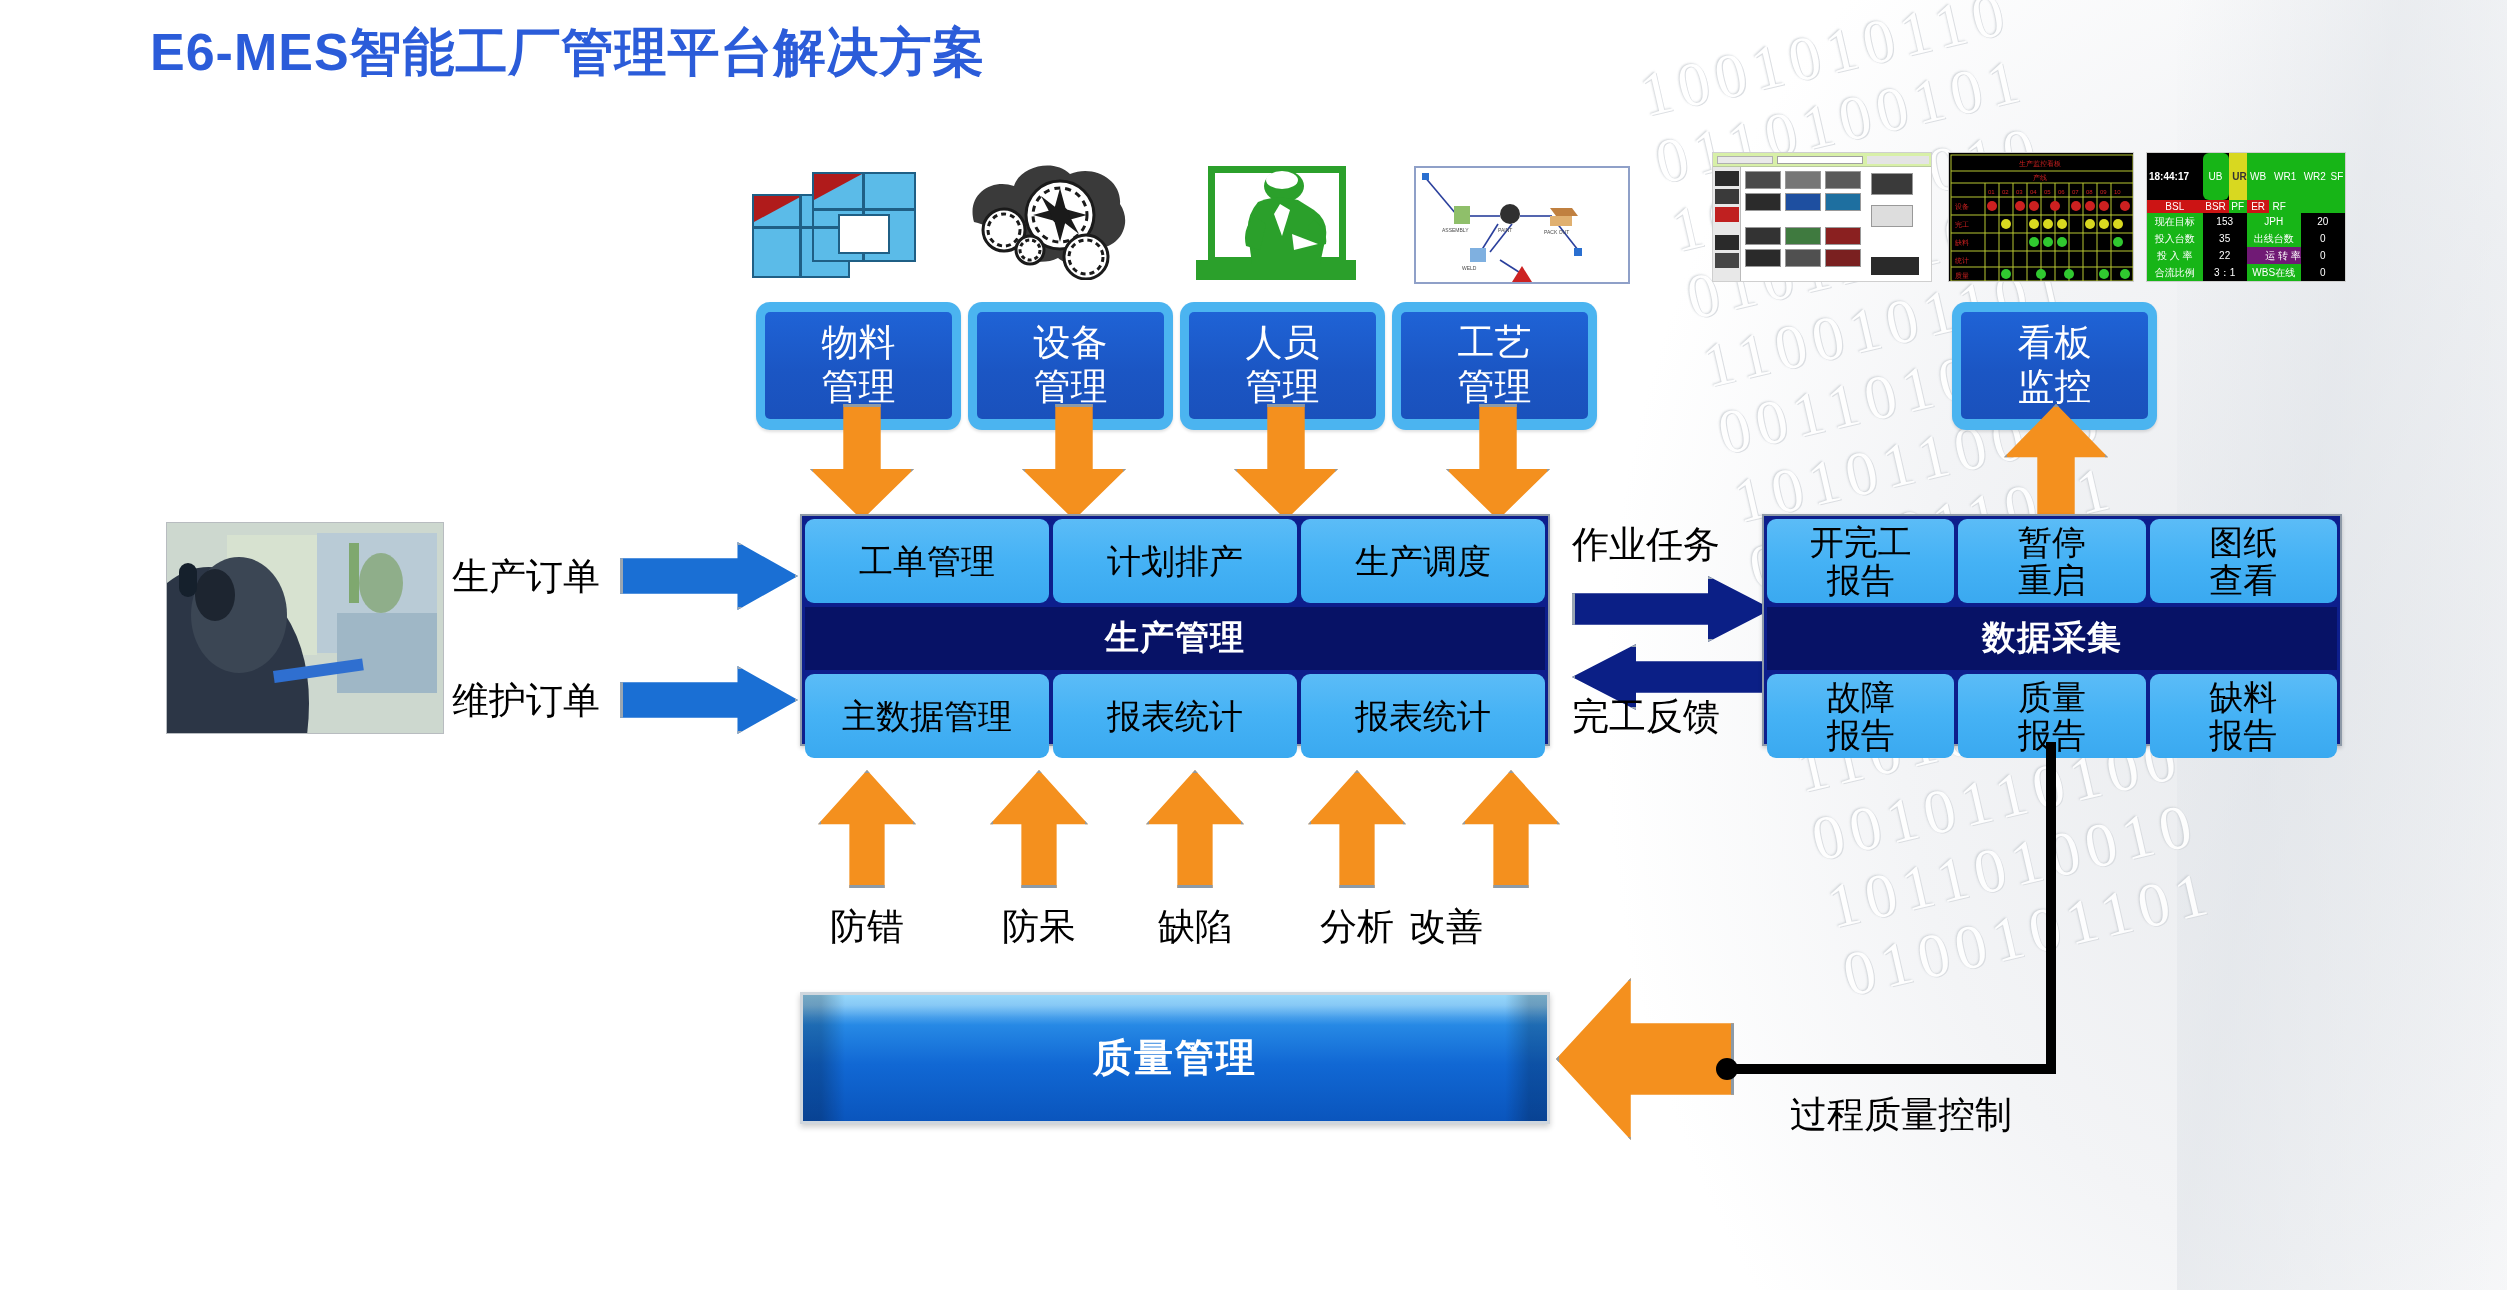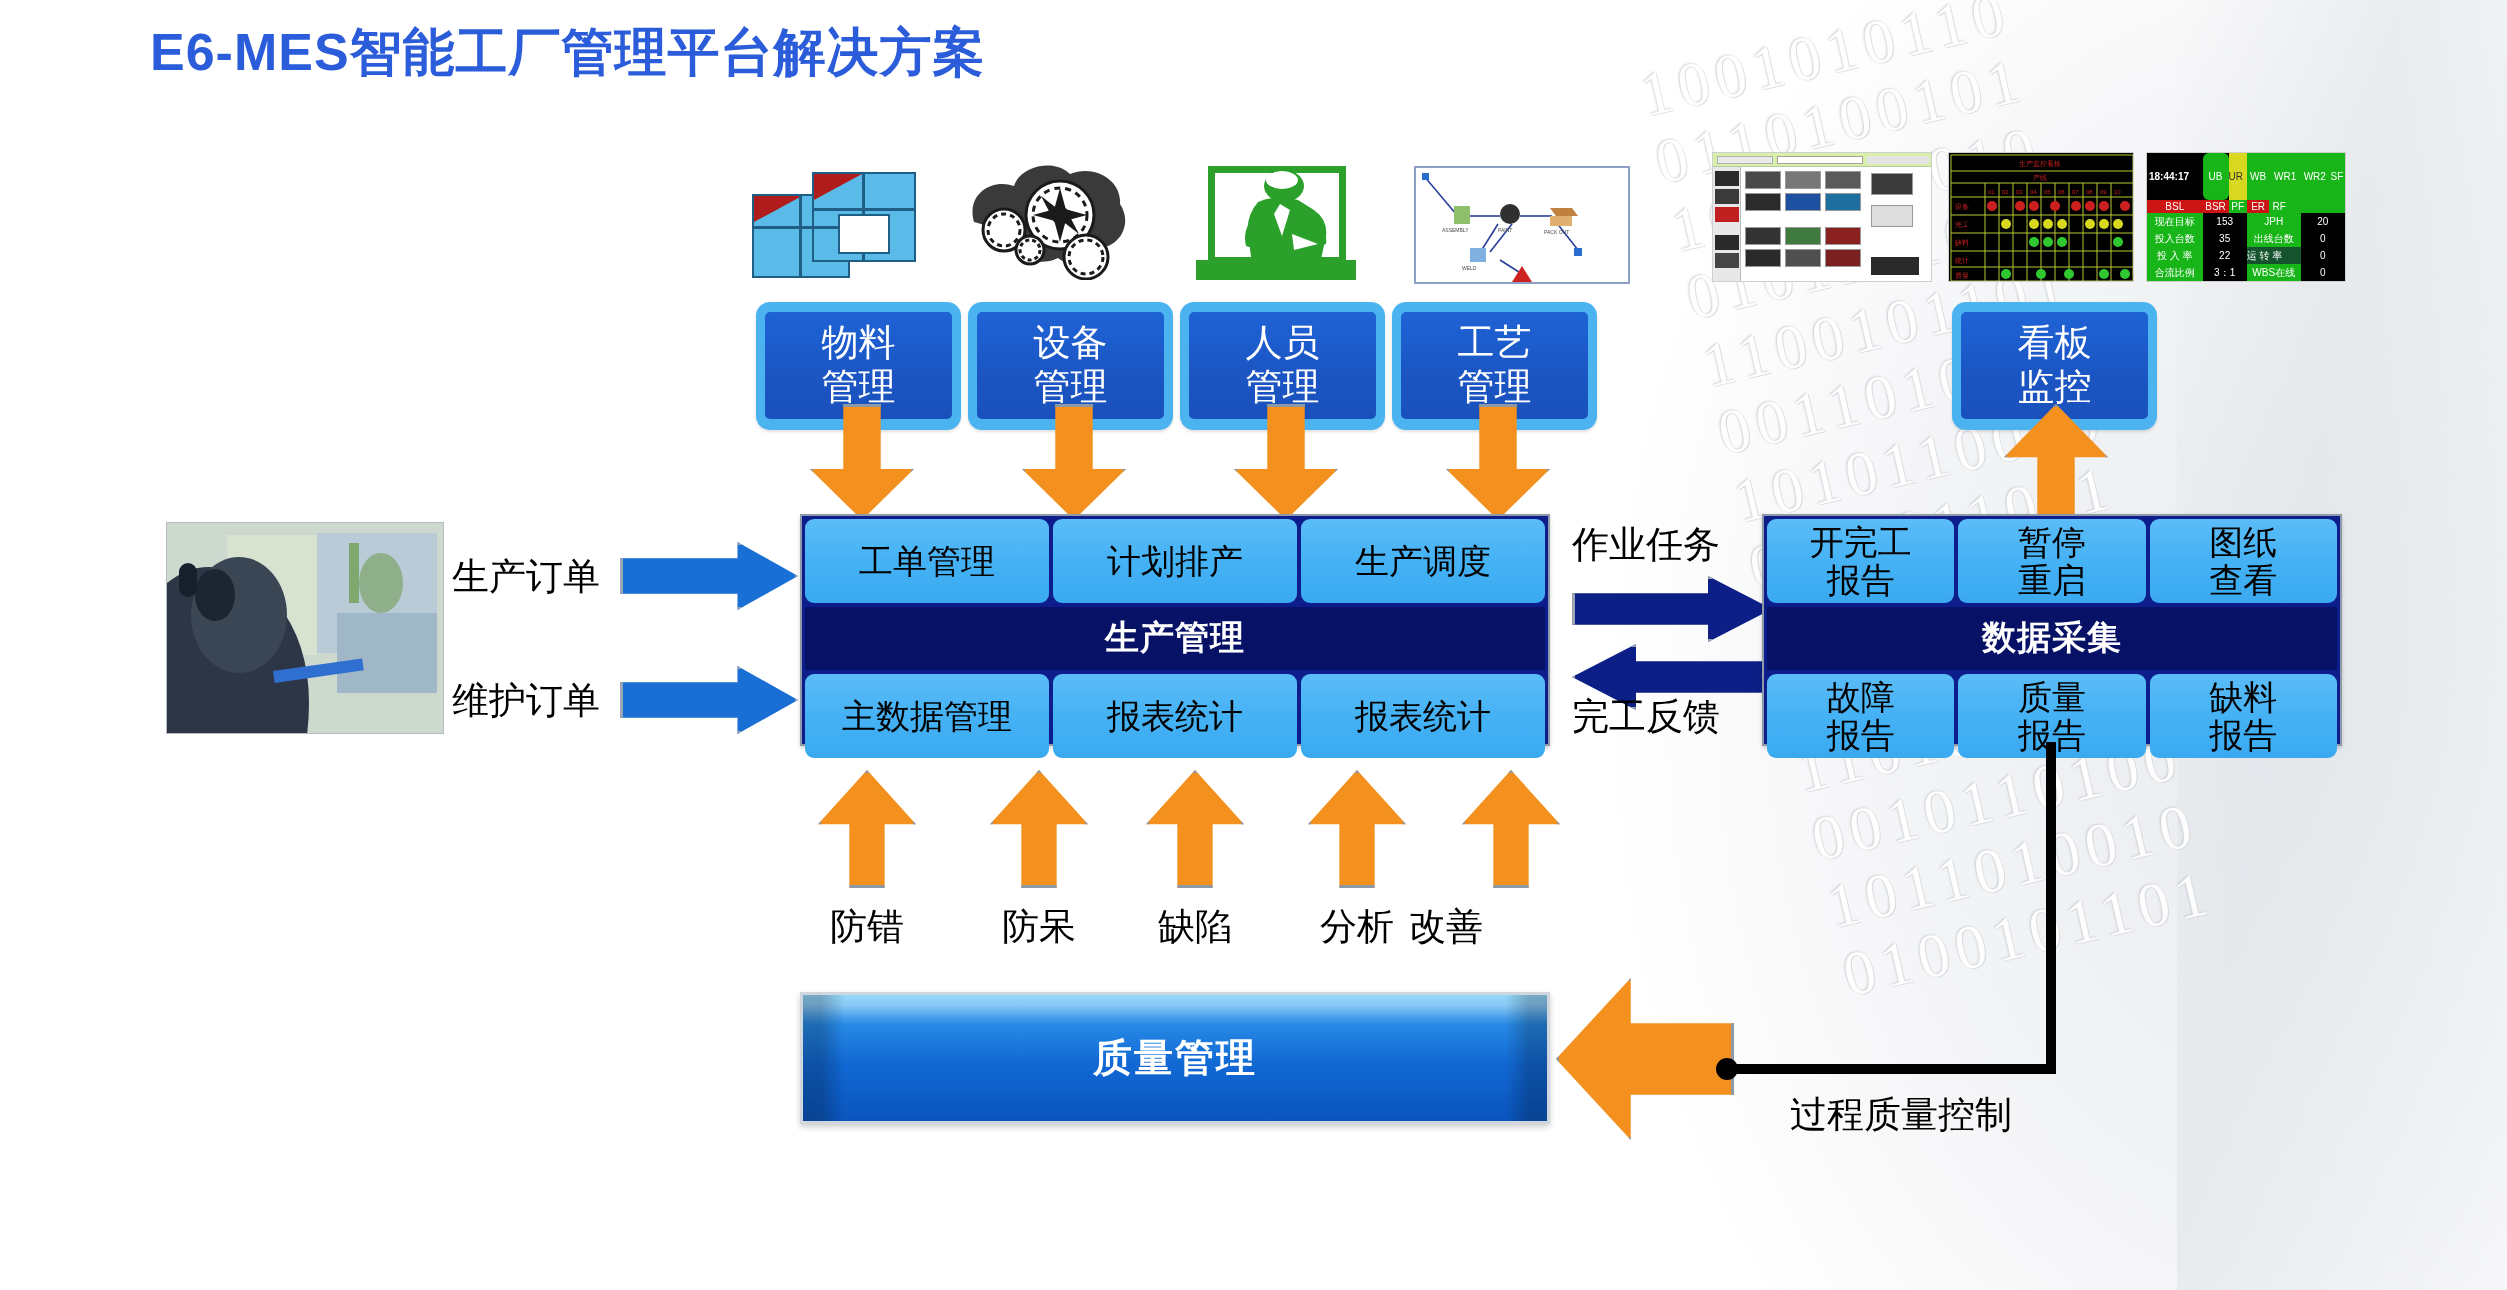--- a/index.html
+++ b/index.html
@@ -381,21 +381,21 @@
       </g>
     </svg>
   </div>
 
   <div class="dash dash-dark" style="left:2146px; top:152px; width:200px; height:130px;">
     <table style="width:100%;height:100%;border-collapse:collapse;font-size:10px;font-family:'Liberation Sans',sans-serif;">
       <tbody>
           <tr>
         <td style="background:#000;color:#fff;font-weight:bold;padding:14px 2px;">18:44:17</td>
         <td style="background:#17b517;color:#fff;text-align:center;border-radius:6px;">UB</td>
-        <td style="background:#d8d820;color:#333;text-align:left;">UR</td>
+        <td style="background:#d8d820;color:#333;text-align:right;font-weight:bold;">UR</td>
         <td style="background:#17b517;color:#fff;text-align:center;">WB</td>
         <td style="background:#17b517;color:#fff;text-align:center;">WR1</td>
         <td style="background:#17b517;color:#fff;text-align:center;">WR2</td>
         <td style="background:#17b517;color:#fff;text-align:center;">SF</td>
       </tr>
       <tr>
         <td style="background:#cc1414;color:#fff;text-align:center;">BSL</td>
         <td style="background:#cc1414;color:#fff;text-align:center;">BSR</td>
         <td style="background:#17b517;color:#fff;text-align:center;">PF</td>
         <td style="background:#cc1414;color:#fff;text-align:center;">ER</td>
@@ -409,21 +409,21 @@
       </tr>
       <tr>
         <td style="background:#17b517;color:#fff;text-align:center;">投入台数</td>
         <td colspan="2" style="background:#000;color:#fff;text-align:center;">35</td>
         <td colspan="2" style="background:#17b517;color:#fff;text-align:center;">出线台数</td>
         <td colspan="2" style="background:#000;color:#fff;text-align:center;">0</td>
       </tr>
       <tr>
         <td style="background:#17b517;color:#fff;text-align:center;">投 入 率</td>
         <td colspan="2" style="background:#000;color:#fff;text-align:center;">22</td>
-        <td colspan="2" style="background:#14532d;color:#fff;text-align:left;">运 转 率</td>
+        <td colspan="2" style="background:#701a75;color:#fff;text-align:right;">运 转 率</td>
         <td colspan="2" style="background:#000;color:#fff;text-align:center;">0</td>
       </tr>
       <tr>
         <td style="background:#17b517;color:#fff;text-align:center;">合流比例</td>
         <td colspan="2" style="background:#000;color:#fff;text-align:center;">3：1</td>
         <td colspan="2" style="background:#17b517;color:#fff;text-align:center;">WBS在线</td>
         <td colspan="2" style="background:#000;color:#fff;text-align:center;">0</td>
       </tr>
     </tbody>
       </table>

